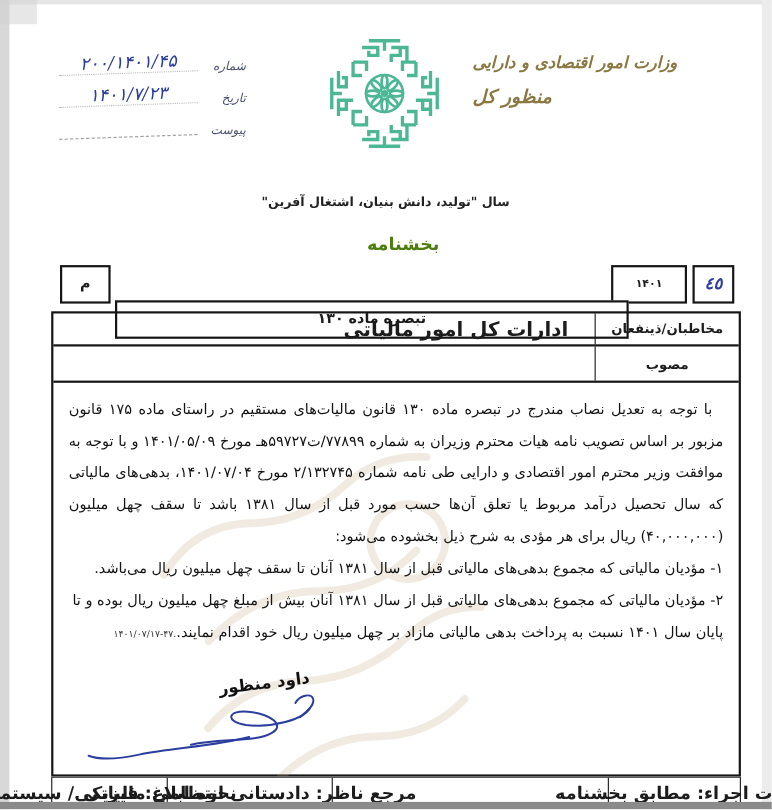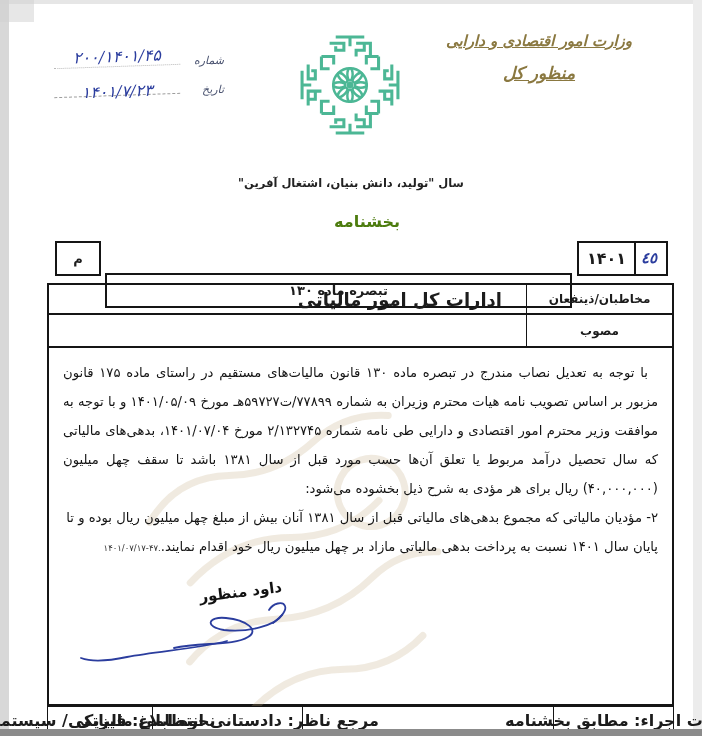--- a/index.html
+++ b/index.html
@@ -20,46 +20,46 @@
   .hw-fields { position:absolute; right:478px; top:38px; width:170px; direction:rtl; }
   .hw-row { display:flex; align-items:flex-end; height:29px; direction:rtl; }
   .hw-label { font-size:11px; color:#4a5370; font-style:italic; width:44px; flex:none; font-family:"DejaVu Serif","Liberation Serif",serif; }
   .hw-value { flex:1; font-family:"DejaVu Serif","Liberation Serif",serif; font-style:italic;
               color:var(--ink-blue); font-size:16px; letter-spacing:1px; direction:ltr; text-align:center;
               border-bottom:1px dotted #b9b9b9; transform:rotate(-2deg); }
   .hw-row:last-child .hw-value { border-bottom:1px dashed #9d9d9d; height:14px; }
 
   .logo { position:absolute; left:297px; top:34px; width:106px; height:102px; }
 
-  .org-block { position:absolute; left:430px; top:26px; width:218px; text-align:center;
+  .org-block { position:absolute; left:430px; top:42px; width:218px; text-align:left;
                font-family:"DejaVu Serif","Liberation Serif",serif; font-style:italic; font-weight:bold;
-               color:var(--gold);text-decoration:underline; }
+               color:var(--gold); }
   .org-l1 { font-size:15px; line-height:30px; }
   .org-l2 { font-size:16px; line-height:32px; }
   .org-l3 { font-size:17px; line-height:34px; }
 
   .slogan { position:absolute; top:176px; left:0; width:100%; text-align:center;
             font-size:11.5px; font-weight:bold; color:#222; }
   .doc-type { position:absolute; top:212px; left:16px; width:100%; text-align:center;
               font-size:16px; font-weight:bold; color:#4d7c0f; }
 
   
   .cls-box { position:absolute; top:241px; height:35px; border:2px solid #151515;
              display:flex; align-items:center; justify-content:center; font-weight:bold; background:#fff; }
   .cls-code    { left:55px;  width:46px;  font-size:13px; }
   .cls-subject { right:130px; width:467px; font-size:13px;margin-top:32px; }
-  .cls-year    { right:66px;  width:59px;  font-size:16px; }
+  .cls-year    { right:77px;  width:69px;  font-size:10px; }
   .cls-serial  { right:34px;  width:38px;  font-size:15px; color:var(--ink-blue);
                  font-family:Liberation Mono, monospace; font-style:italic; }
 
   
   .frame { position:absolute; right:28px; top:283px; width:627px; height:423px;
            border:2px solid #151515; background:transparent; }
   .trow { display:flex; direction:rtl; border-bottom:2px solid #151515; }
-  .trow .th { width:146px; flex:none; border-left:1.5px solid #151515;
+  .trow .th { width:131px; flex:none; border-left:1.5px solid #151515;
               display:flex; align-items:center; justify-content:center;
               font-size:12px; font-weight:bold; }
   .trow .td { flex:1; display:flex; align-items:center; padding:0 24px;
               font-size:18px; font-weight:bold; }
   .row-recipients { height:30px; }
   .row-subject    { height:33px; }
 
   .body-area { position:relative; padding:10px 14px 0 14px; font-size:13.2px; line-height:29px;
                text-align:justify; color:#141414; }
   .body-area p { text-indent:10px; }
@@ -97,20 +97,24 @@
   <div class="corner-tl"></div>
 
   <div class="hw-fields">
     <div class="hw-row">
       <span class="hw-label">شماره</span>
       <span class="hw-value">۲۰۰/۱۴۰۱/۴۵</span>
     </div>
     <div class="hw-row">
       <span class="hw-label">تاریخ</span>
       <span class="hw-value">۱۴۰۱/۷/۲۳</span>
+    </div>
+    <div class="hw-row">
+      <span class="hw-label">پیوست</span>
+      <span class="hw-value"></span>
     </div>
   </div>
 
   <div class="logo">
     <svg viewBox="0 0 100 100" width="106" height="102">
       <g stroke="var(--logo-green)" stroke-width="3" fill="none">
         <g id="q1">
           <path d="M36 3 H64 M50 3 V12"></path>
           <path d="M30 9 H44 V16 H36 V12"></path>
           <path d="M56 9 H70 V22 M64 9 V16 H56 V22"></path>
@@ -175,20 +179,21 @@
       <div class="th">مخاطبان/ذینفعان</div>
       <div class="td">ادارات کل امور مالیاتی</div>
     </div>
 
     <div class="trow row-subject">
       <div class="th">مصوب</div>
     </div>
 
     <div class="body-area">
       <p>با توجه به تعدیل نصاب مندرج در تبصره ماده ۱۳۰ قانون مالیات‌های مستقیم در راستای ماده ۱۷۵ قانون مزبور بر اساس تصویب نامه هیات محترم وزیران به شماره ۷۷۸۹۹/ت۵۹۷۲۷هـ مورخ ۱۴۰۱/۰۵/۰۹ و با توجه به موافقت وزیر محترم امور اقتصادی و دارایی طی نامه شماره ۲/۱۳۲۷۴۵ مورخ ۱۴۰۱/۰۷/۰۴، بدهی‌های مالیاتی که سال تحصیل درآمد مربوط یا تعلق آن‌ها حسب مورد قبل از سال ۱۳۸۱ باشد تا سقف چهل میلیون (۴۰,۰۰۰,۰۰۰) ریال برای هر مؤدی به شرح ذیل بخشوده می‌شود:</p>
+      <div class="item">۱- مؤدیان مالیاتی که مجموع بدهی‌های مالیاتی قبل از سال ۱۳۸۱ آنان تا سقف چهل میلیون ریال می‌باشد.</div>
       <div class="item"><span>۲- مؤدیان مالیاتی که مجموع بدهی‌های مالیاتی قبل از سال ۱۳۸۱ آنان بیش از مبلغ چهل میلیون ریال بوده و تا پایان سال ۱۴۰۱ نسبت به پرداخت بدهی مالیاتی مازاد بر چهل میلیون ریال خود اقدام نمایند.</span><span class="ref-note">۱۴۰۱/۰۷/۱۷-۴۷.</span></div>
     </div>
 
     <div class="sig-area">
       <div class="sig-name">داود منظور</div>
       <svg class="sig-scribble" viewBox="0 0 260 90">
         <g stroke="var(--ink-blue)" stroke-width="1.8" fill="none" stroke-linecap="round">
           <path d="M205 22 c-6 10 -34 18 -58 15 c-20 -3 -16 -14 2 -12 c20 2 34 12 22 19 c-14 9 -48 5 -74 11"></path>
           <path d="M150 48 c-30 8 -70 10 -100 16 c-24 5 -38 4 -46 1"></path>
           <path d="M196 30 c8 -6 14 -12 12 -17 c-2 -5 -12 -3 -16 4"></path>

